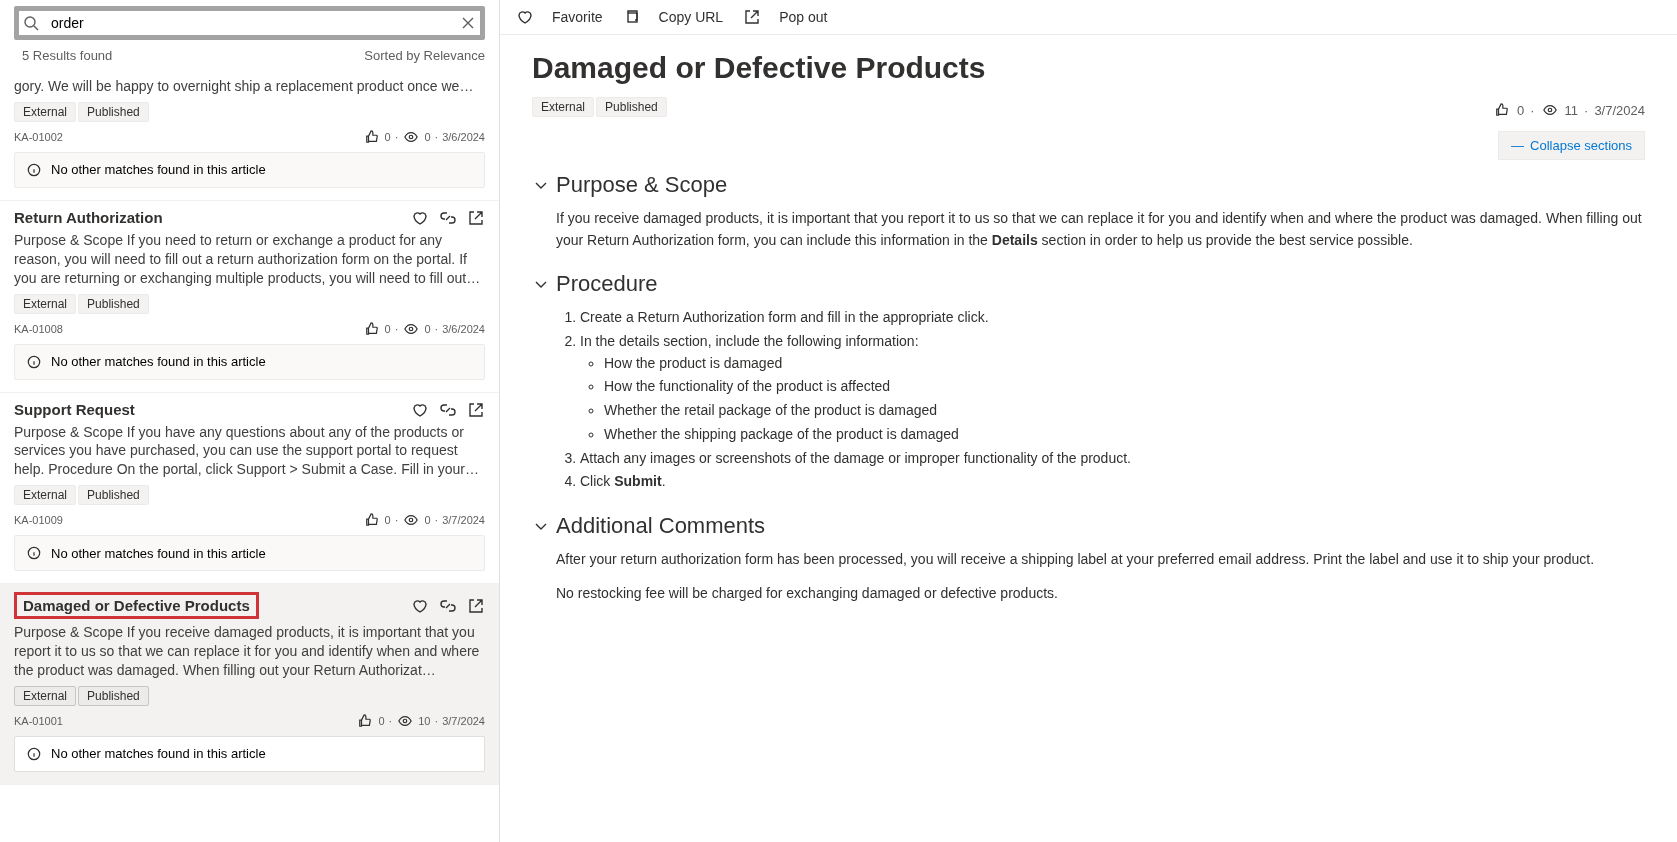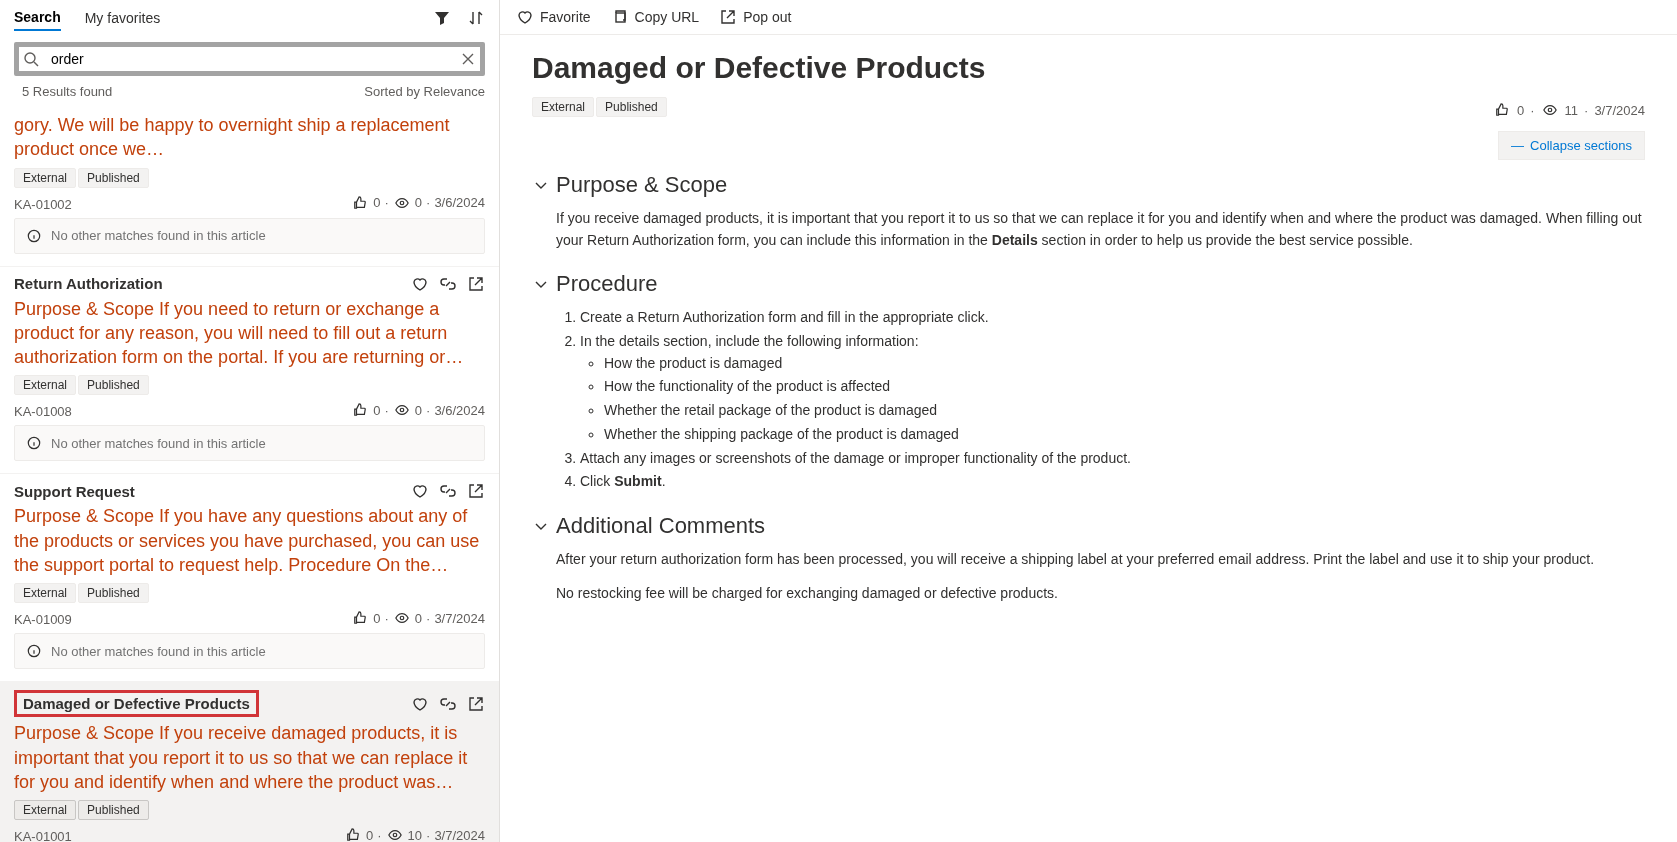--- a/index.html
+++ b/index.html
@@ -16,67 +16,50 @@
   .search-box .search-icon { position: absolute; left: 8px; top: 8px; color: #605e5c; }
   .search-box .clear-icon { position: absolute; right: 8px; top: 8px; color: #605e5c; cursor: pointer; }
   .results-meta { display: flex; justify-content: space-between; padding: 0 14px 6px; font-size: 13px; color: #605e5c; margin-left: 8px; }
   .results-list { flex: 1; overflow-y: auto; }
   .card { padding: 8px 14px 0; border-bottom: 1px solid #f3f2f1; }
   .card.selected { background: #f3f2f1; }
   .card-head { display: flex; justify-content: space-between; align-items: center; margin-bottom: 4px; }
   .card-title { font-weight: 600; font-size: 15px; }
   .card-title.highlighted { border: 3px solid #d13438; padding: 2px 6px; }
   .card-actions { display: flex; gap: 10px; color: #605e5c; }
-  .card-snippet { font-size: 18px; color: #c2410c; line-height: 1.35; margin-bottom: 6px; display: -webkit-box; -webkit-line-clamp: 3; -webkit-box-orient: vertical; overflow: hidden; }
+  .card-snippet { font-size: 14px; color: #404040; line-height: 1.35; margin-bottom: 6px; display: -webkit-box; -webkit-line-clamp: 3; -webkit-box-orient: vertical; overflow: hidden; }
   .badges { display: flex; gap: 2px; margin-bottom: 6px; }
   .badge { background: #f3f2f1; border: 1px solid #edebe9; padding: 2px 8px; font-size: 12px; color: #323130; border-radius: 2px; }
   .card.selected .badge { background: #edebe9; border: 1px solid #c8c6c4; }
-  .meta-row { display: flex; justify-content: space-between; align-items: flex-end; font-size: 13px; color: #605e5c; margin-bottom: 6px; }
+  .meta-row { display: flex; justify-content: space-between; align-items: center; font-size: 11px; color: #605e5c; margin-bottom: 6px; }
   .meta-right { display: flex; align-items: center; gap: 4px; }
-  .no-match { border: 1px solid #edebe9; background: #faf9f8; padding: 8px 10px; margin-bottom: 12px; display: flex; align-items: center; gap: 8px; font-size: 13px; color: #737373; border-radius: 2px; }
+  .no-match { border: 1px solid #edebe9; background: #faf9f8; padding: 8px 10px; margin-bottom: 12px; display: flex; align-items: center; gap: 8px; font-size: 13px; color: #000000; border-radius: 2px; }
   .card.selected .no-match { background: #fff; border: 1px solid #e1dfdd; }
   .right-panel { flex: 1; display: flex; flex-direction: column; overflow: hidden; }
   .toolbar { display: flex; gap: 20px; padding: 8px 16px; font-size: 14px; color: #323130; }
-  .toolbar-item { display: flex; align-items: center; gap: 6px; cursor: pointer; }
+  .toolbar-item { display: flex; align-items: center; gap: 18px; cursor: pointer; }
   .article { padding: 16px 32px 32px; overflow-y: auto; flex: 1; border-top: 1px solid #edebe9; }
   .article-title { font-size: 30px; font-weight: 600; margin-bottom: 12px; }
   .article-meta-row { display: flex; justify-content: space-between; align-items: center; margin-bottom: 8px; }
   .article-meta-right { font-size: 13px; color: #605e5c; display: flex; gap: 6px; align-items: center; }
   .collapse-btn { border: 1px solid #edebe9; background: #f3f2f1; padding: 6px 12px; font-size: 13px; color: #0078d4; cursor: pointer; float: right; margin-bottom: 12px; display: flex; align-items: center; gap: 6px; }
   .section { margin-top: 20px; clear: both; }
   .section-head { display: flex; align-items: center; gap: 6px; font-size: 22px; font-weight: 400; margin-bottom: 10px; cursor: pointer; }
   .section-body { padding-left: 24px; font-size: 14px; line-height: 1.55; }
   .section-body p { margin-bottom: 12px; }
   .section-body ol { padding-left: 24px; margin-bottom: 12px; }
   .section-body ul { padding-left: 24px; list-style-type: circle; }
   .section-body li { margin-bottom: 2px; }
   svg { width: 16px; height: 16px; stroke: currentColor; fill: none; stroke-width: 1.4; }
   .like-svg { width: 14px; height: 14px; }
 </style>
 </head>
 <body>
 
 <div class="left-panel">
-  <div class="tabs-row">
-    <div class="tab active">Search</div>
-    <div class="tab">My favorites</div>
-    <div class="tabs-spacer"></div>
-    <div class="tabs-icons">
-      <span class="ico">
-          <svg viewBox="0 0 16 16">
-            <path fill="currentColor" stroke="none" d="M1 2h14l-5 6v5l-4 2v-7z"></path>
-          </svg>
-        </span>
-      <span class="ico">
-          <svg viewBox="0 0 16 16">
-            <path d="M5 2v12M5 14l-3-3M11 14V2M11 2l3 3"></path>
-          </svg>
-        </span>
-    </div>
-  </div>
   <div class="search-box">
     <span class="ico search-icon">
         <svg viewBox="0 0 16 16">
           <circle cx="7" cy="7" r="5"></circle>
           <path d="M11 11l4 4"></path>
         </svg>
       </span>
     <input type="text" value="order" style="">
     <span class="ico clear-icon">
         <svg viewBox="0 0 16 16">

